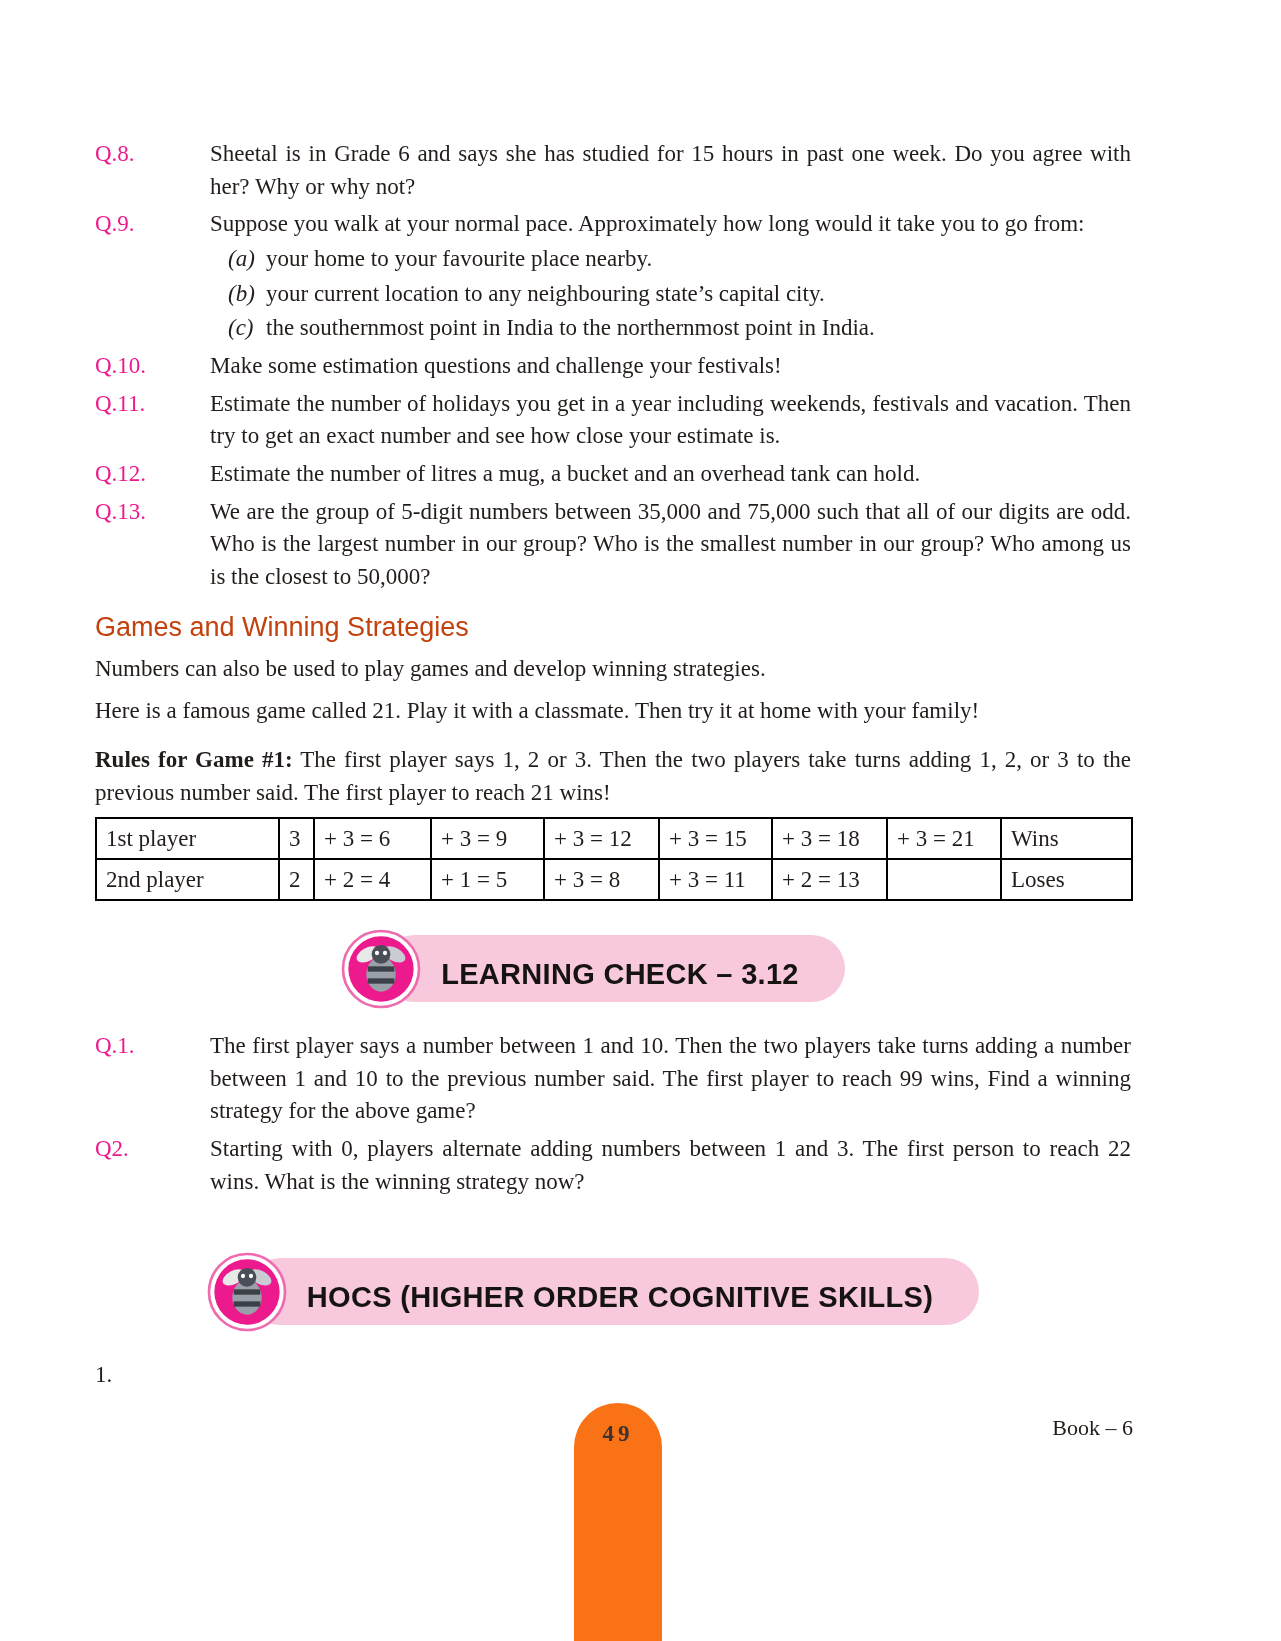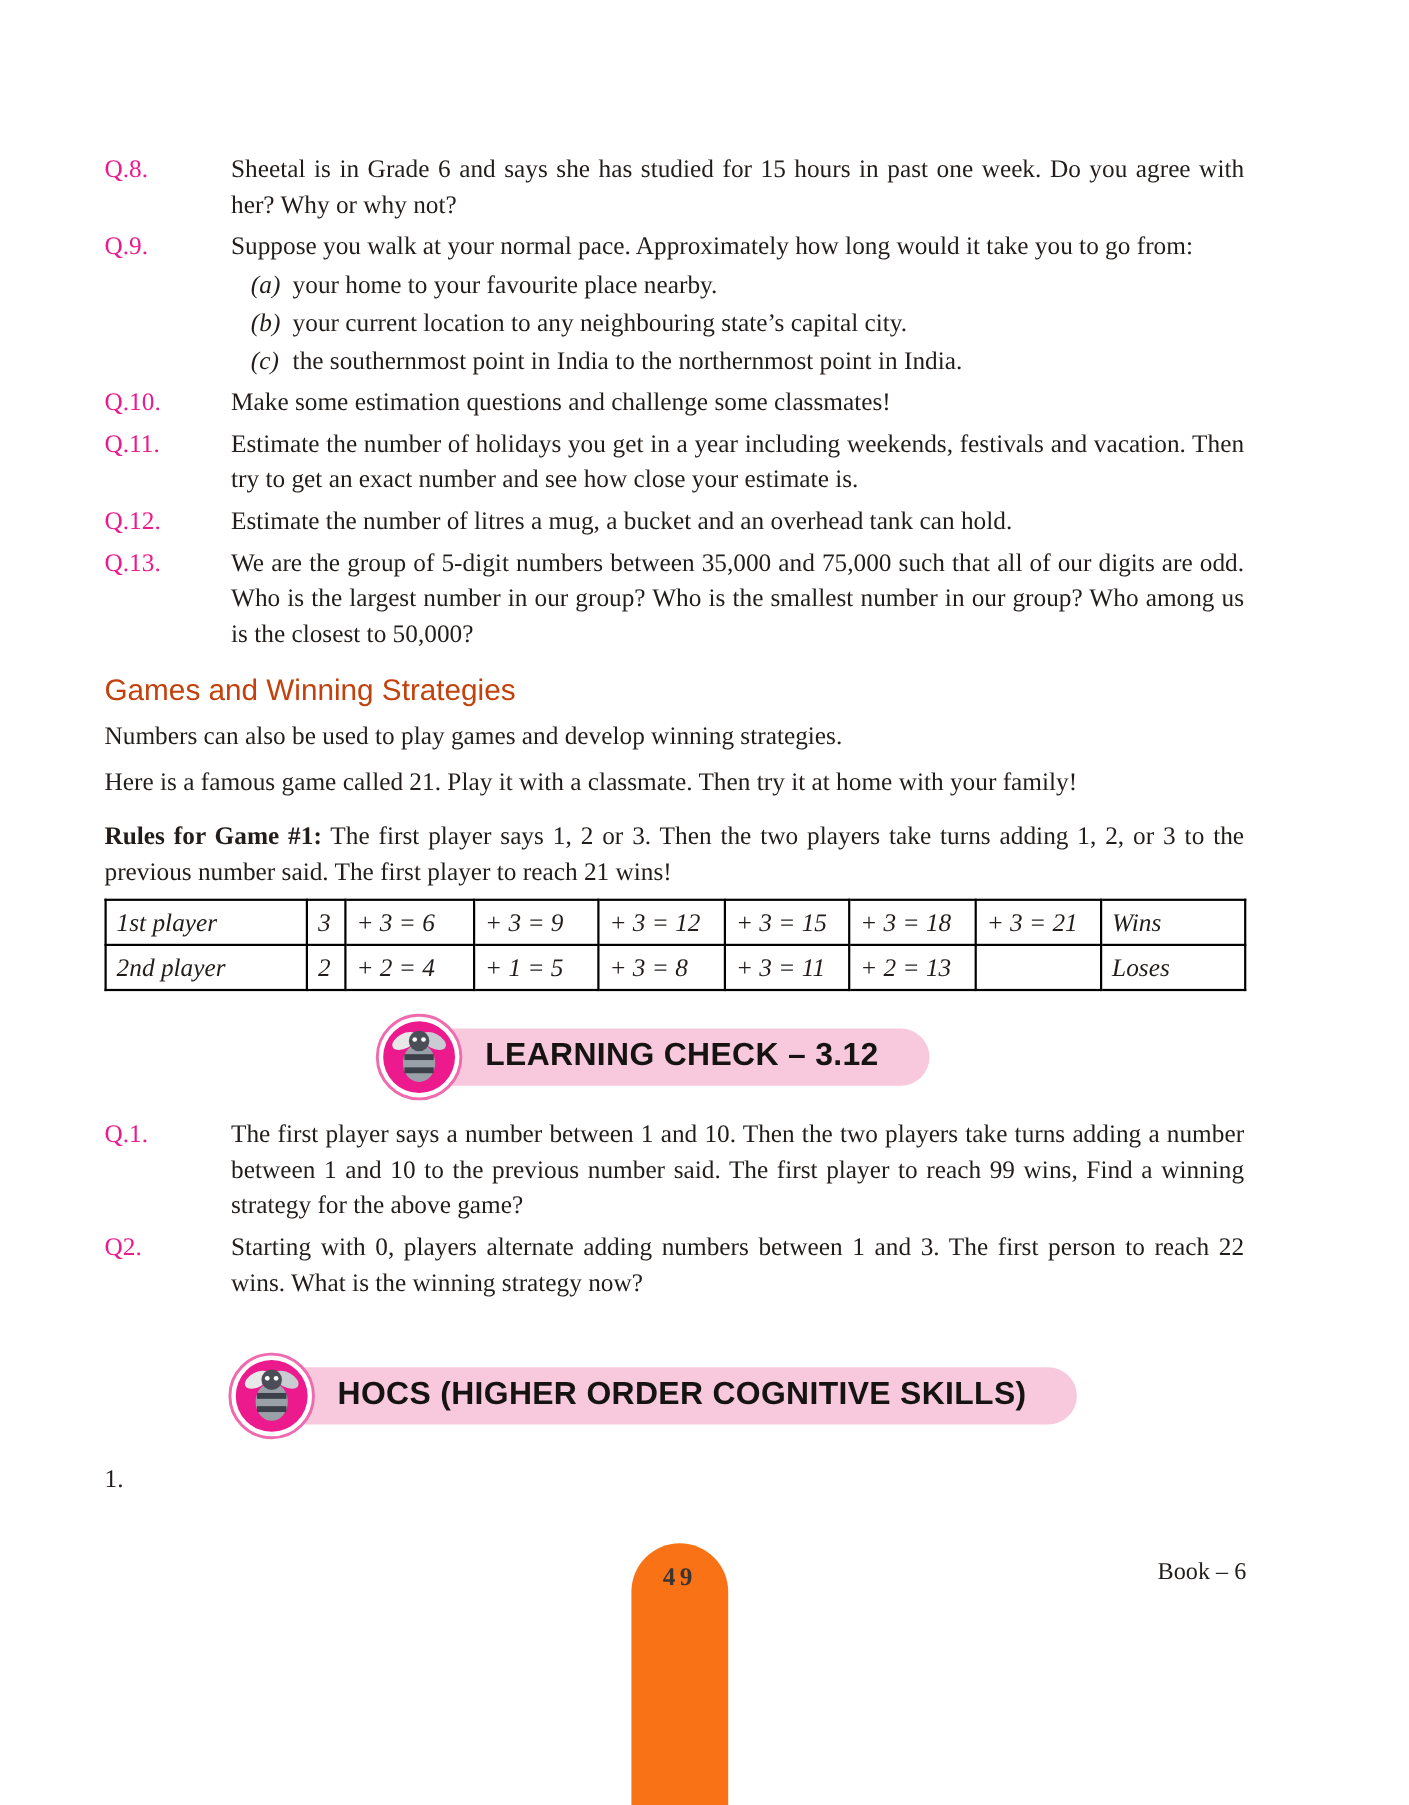--- a/index.html
+++ b/index.html
@@ -72,35 +72,34 @@
     width: 1036px;
     margin: 4px 0 10px 0;
     font-size: 23px;
   }
   table.game-table td {
     border: 2px solid #000;
     padding: 5px 9px;
     height: 41px;
     overflow: hidden;
     white-space: nowrap;
-    font-style: italic;
   }
   
   .banner-row {
     display: flex;
     justify-content: center;
     position: relative;
   }
   .banner-row.lc { margin: 34px 0 28px 0; }
   .banner-row.hocs { margin: 60px 0 34px 0; }
   .banner {
     position: relative;
     background: #f8c8dd;
     border-radius: 44px;
-    padding: 8px 46px 11px 60px;
+    padding: 23px 46px 11px 60px;
   }
   .banner-title {
     font-family: "Liberation Sans", sans-serif;
     font-weight: bold;
     font-size: 29px;
     letter-spacing: 0.3px;
     color: #161412;
     white-space: nowrap;
   }
   .bee-badge {
@@ -176,21 +175,21 @@
         <div class="sub-row">
           <span class="sub-label">(c)</span>
           <span class="sub-text">the southernmost point in India to the northernmost point in India.</span>
         </div>
       </div>
     </div>
 
     <div class="q-row">
       <span class="q-num">Q.10.</span>
       <div class="q-body">
-          <div class="q-text">Make some estimation questions and challenge some classmates!</div>
+          <div class="q-text">Make some estimation questions and challenge your festivals!</div>
         </div>
     </div>
 
     <div class="q-row">
       <span class="q-num">Q.11.</span>
       <div class="q-body">
           <div class="q-text">Estimate the number of holidays you get in a year including weekends, festivals and vacation. Then try to get an exact number and see how close your estimate is.</div>
         </div>
     </div>
 

